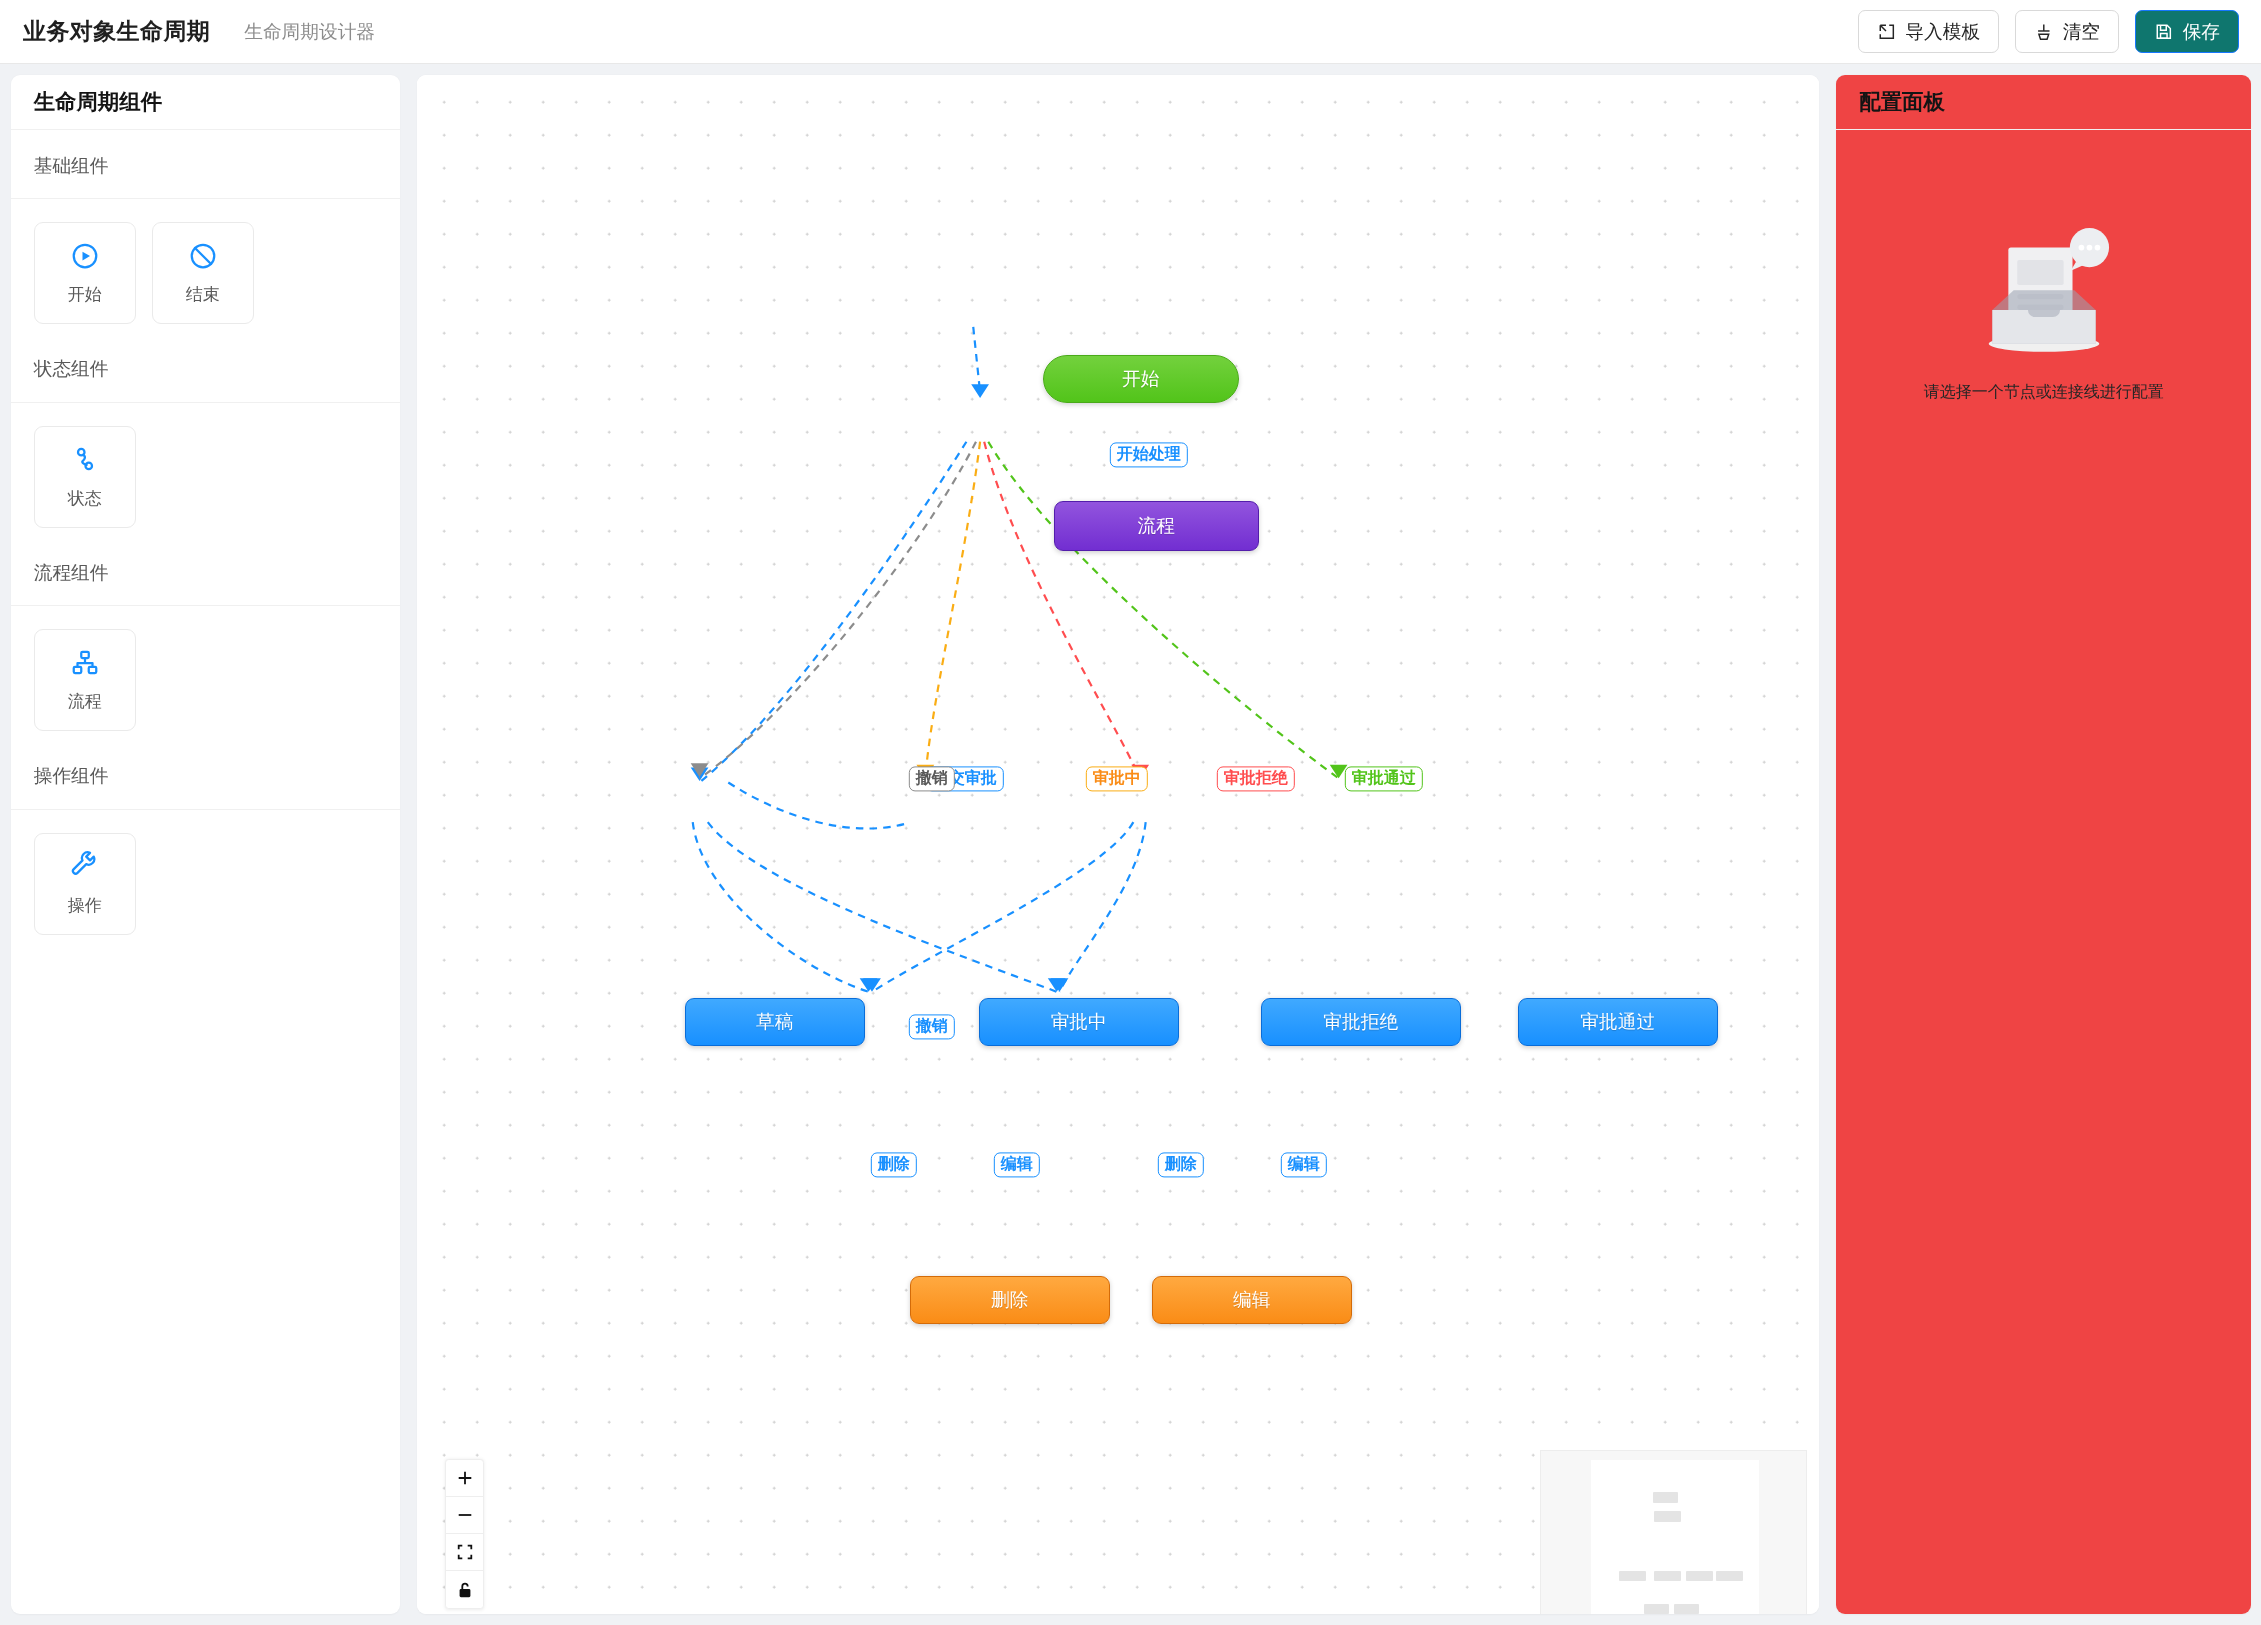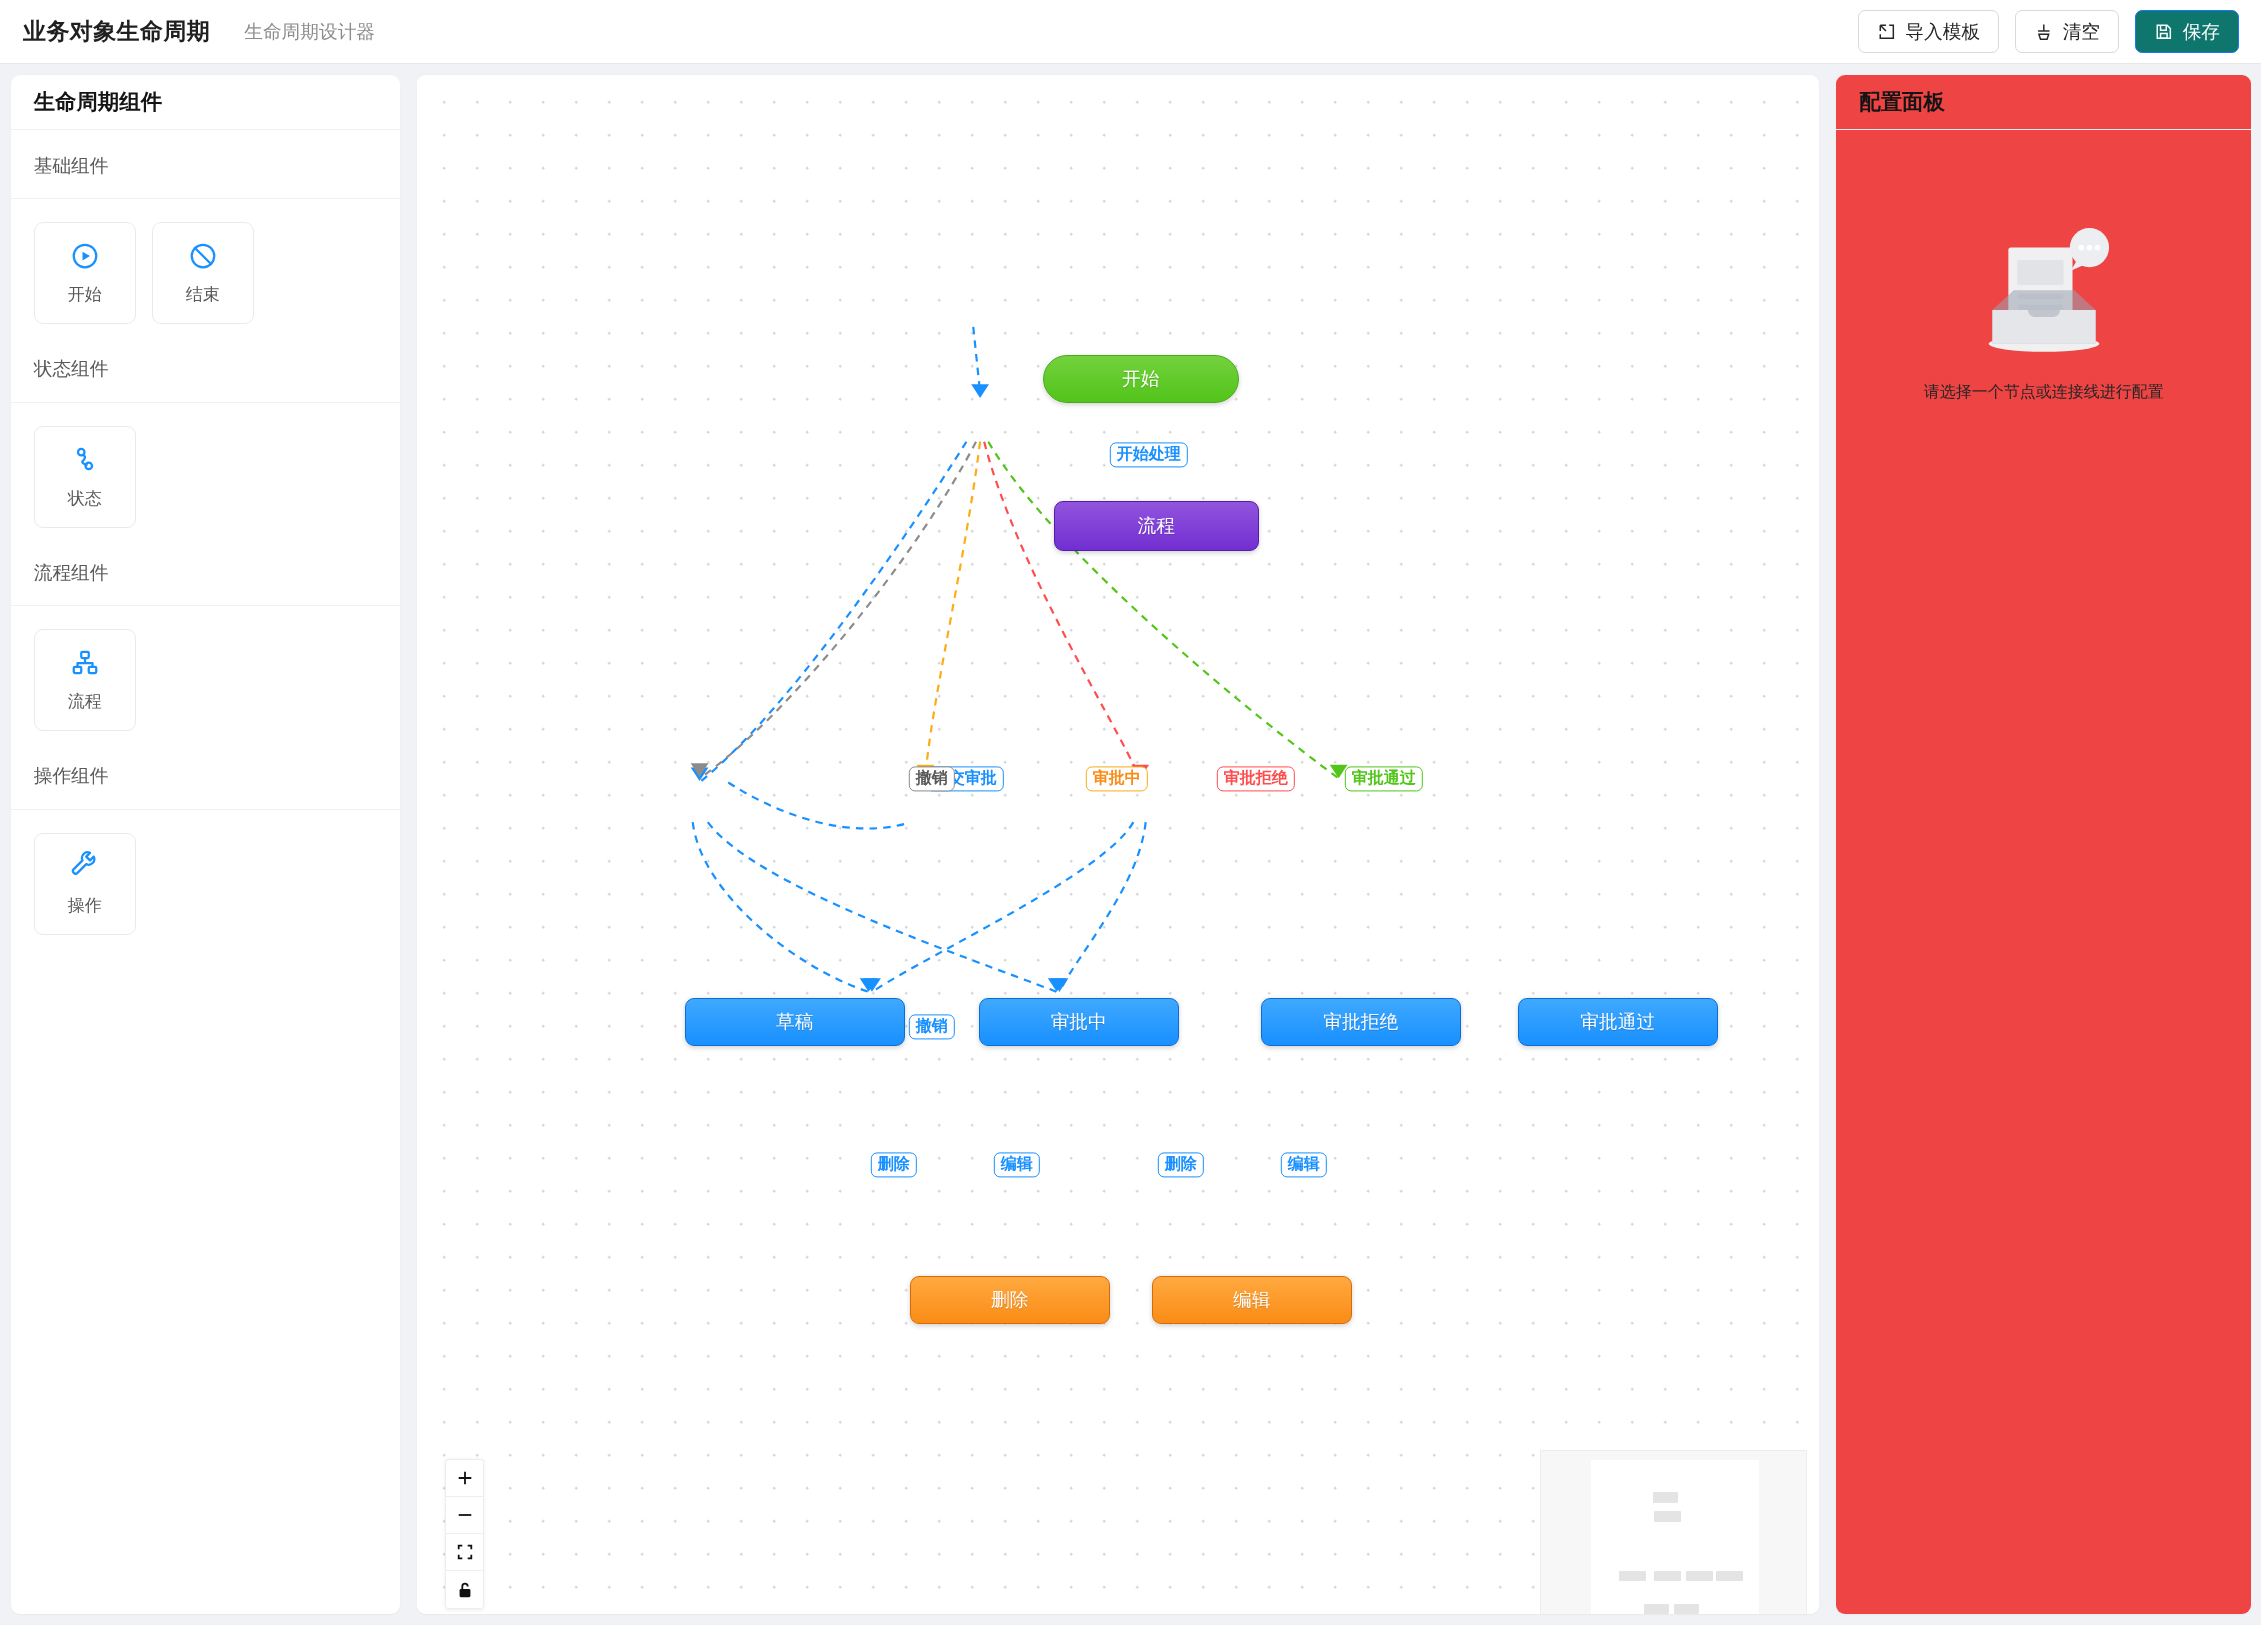--- a/index.html
+++ b/index.html
@@ -270,21 +270,21 @@
             <path d="M 425 1092 C 495 1186 795 1286 935 1340" fill="none" stroke="#1890ff" stroke-width="3.2" stroke-dasharray="11 9"></path>
             <path d="M922 1320 L948 1320 L935 1340 Z" fill="#1890ff"></path>
             <path d="M 1047 1092 C 1005 1166 765 1276 665 1340" fill="none" stroke="#1890ff" stroke-width="3.2" stroke-dasharray="11 9"></path>
             <path d="M652 1320 L678 1320 L665 1340 Z" fill="#1890ff"></path>
             <path d="M 1065 1092 C 1055 1186 965 1286 939 1340" fill="none" stroke="#1890ff" stroke-width="3.2" stroke-dasharray="11 9"></path>
             <path d="M926 1320 L952 1320 L939 1340 Z" fill="#1890ff"></path>
           </svg>
         <div id="node-layer">
             <div class="node start" style="left: 626px; top: 280px; width: 196px; height: 48px;">开始</div>
             <div class="node process" style="left: 637px; top: 426px; width: 205px; height: 50px;">流程</div>
-            <div class="node state" style="left: 268px; top: 923px; width: 220px; height: 48px;">草稿</div>
+            <div class="node state" style="left: 268px; top: 923px; width: 180px; height: 48px;">草稿</div>
             <div class="node state" style="left: 562px; top: 923px; width: 200px; height: 48px;">审批中</div>
             <div class="node state" style="left: 844px; top: 923px; width: 200px; height: 48px;">审批拒绝</div>
             <div class="node state" style="left: 1101px; top: 923px; width: 200px; height: 48px;">审批通过</div>
             <div class="node action" style="left: 493px; top: 1201px; width: 200px; height: 48px;">删除</div>
             <div class="node action" style="left: 735px; top: 1201px; width: 200px; height: 48px;">编辑</div>
           </div>
         <div id="label-layer">
             <div class="edge-label " style="left: 732px; top: 380px;">开始处理</div>
             <div class="edge-label " style="left: 548px; top: 704px;">提交审批</div>
             <div class="edge-label gray" style="left: 515px; top: 704px;">撤销</div>

